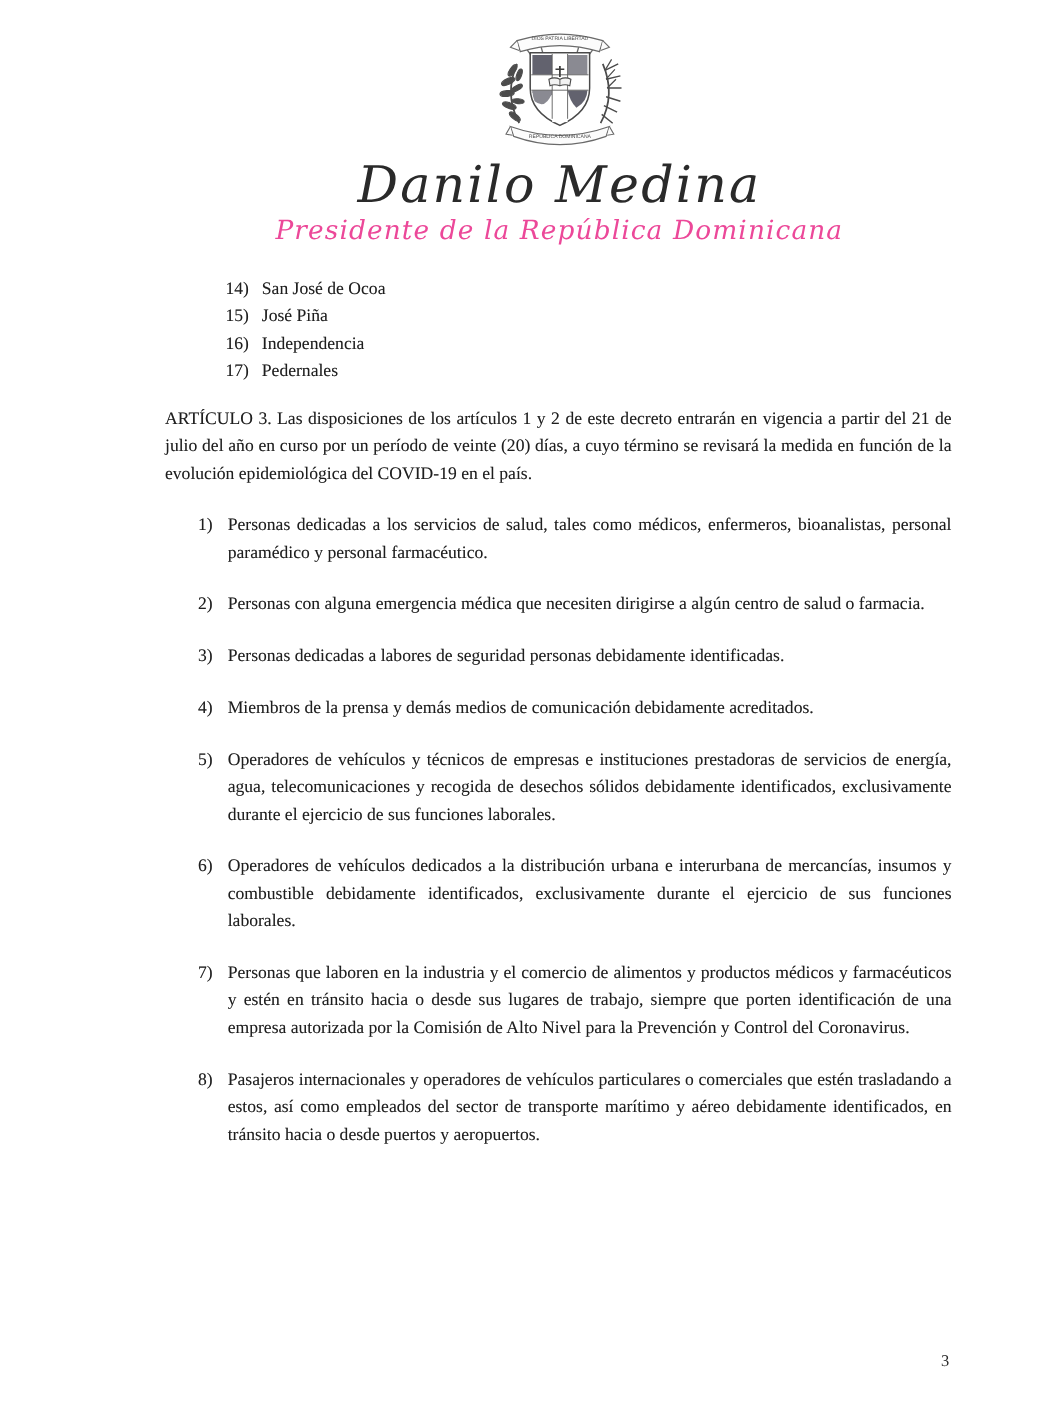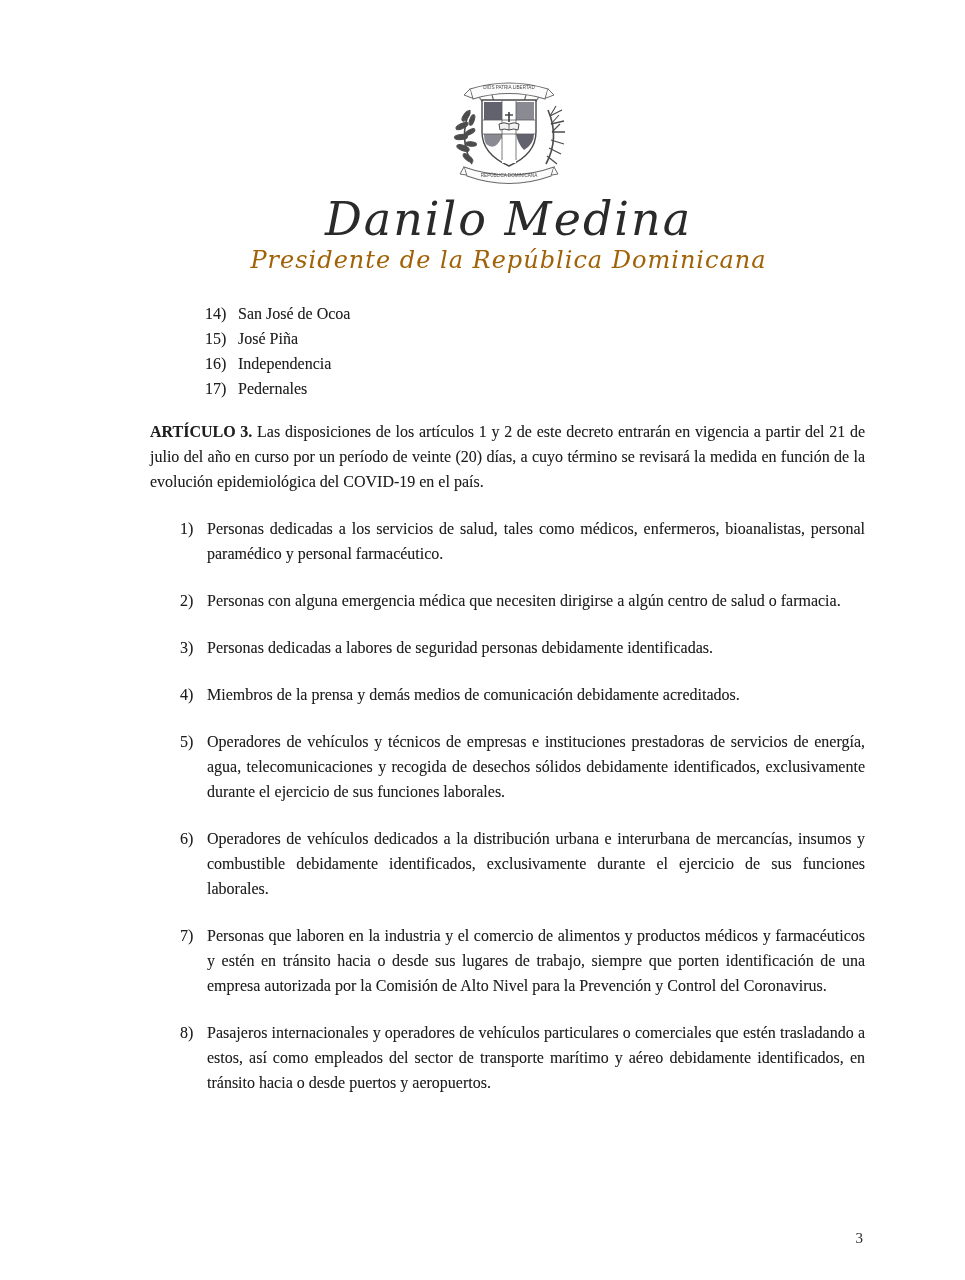--- a/index.html
+++ b/index.html
@@ -8,62 +8,61 @@
     width:965px;height:1280px;
     margin:0 auto;
     background:#ffffff;
     font-family:"Liberation Serif","DejaVu Serif",serif;
     color:#1e1e1e;
     overflow:hidden;
     box-sizing:border-box;
   }
   
   .letterhead{
-    padding-top:56px;
+    padding-top:22px;
     padding-left:52px;           
     text-align:center;
-    margin-top:18px;
   }
   .arms-wrap{display:inline-block;line-height:0;}
   .sig-name{
     font-family:"DejaVu Serif","Liberation Serif",serif;
     font-style:italic;
     font-size:46px;
     line-height:50px;
     letter-spacing:2px;
     color:#2a2a2a;
     margin-top:2px;
   }
   .sig-title{
     font-family:"DejaVu Serif","Liberation Serif",serif;
     font-style:italic;
     font-size:24px;
     line-height:30px;
     letter-spacing:1px;
-    color:#a16207;
+    color:#ec4899;
     margin-top:1px;
   }
   
   .body-text{
     padding:0 100px 0 150px;
     font-size:16px;
     line-height:25px;
     text-shadow:0 0 0.5px rgba(20,20,20,0.35); 
   }
   .provinces{
     margin-top:26px;
     margin-left:55px;
   }
   .prov-row{display:flex;}
   .prov-row .num{flex:0 0 33px;}
   .article{
     margin:18px 0 0 0;
     text-align:justify;
   }
-  .art-label{font-weight:bold;}
+  .art-label{font-weight:normal;}
   .items{margin-top:22px;}
   .item{
     display:flex;
     margin-left:30px;
     margin-bottom:22px;
   }
   .item:last-child{margin-bottom:0;}
   .item .num{flex:0 0 27px;}
   .item .txt{flex:1;text-align:justify;}
   .page-number{

